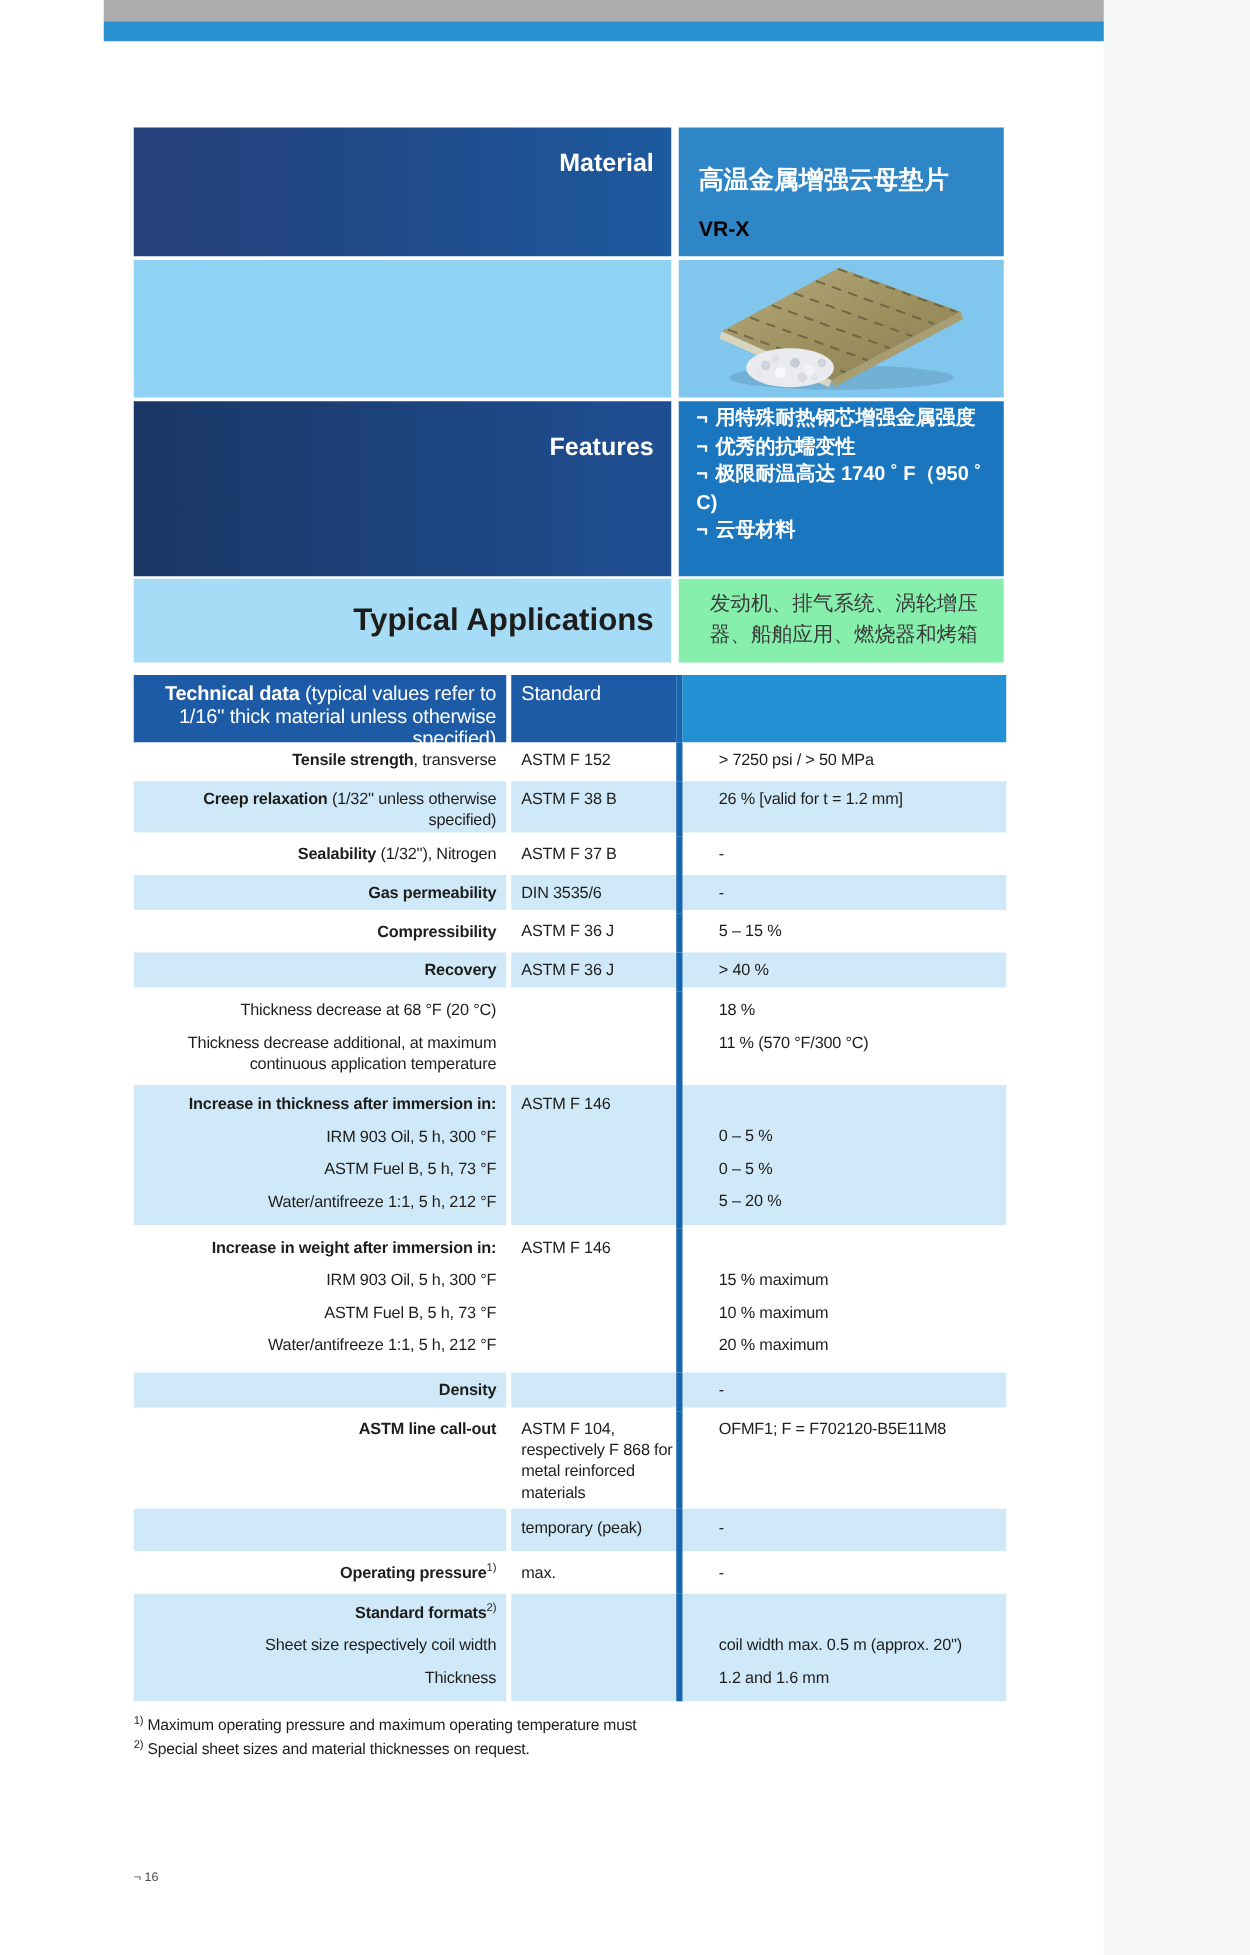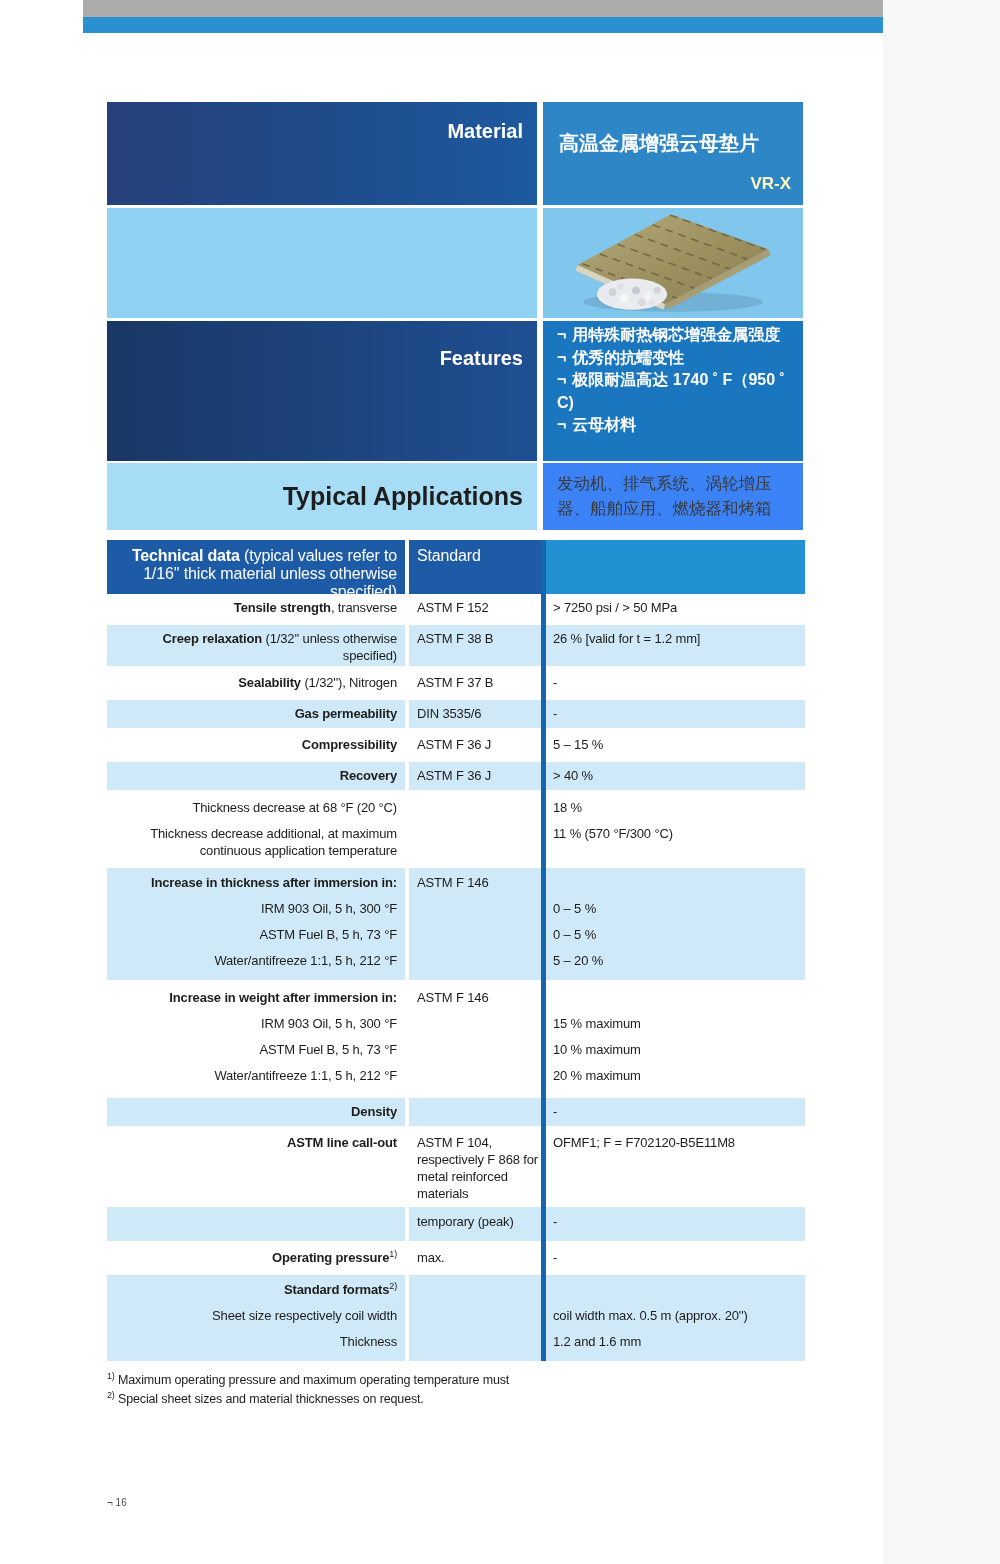--- a/index.html
+++ b/index.html
@@ -20,48 +20,48 @@
   .row-features{top:321px;height:140px;}
   .row-apps{top:463px;height:67px;}
 
   .pl-material{background:linear-gradient(90deg,#26407a 0%,#1f4c8c 55%,#1d5a9f 100%);}
   .pr-material{background:#2e86c7;padding:28px 12px 0 16px;}
   .pl-image{background:#8fd2f4;}
   .pr-image{background:#80c6ed;}
   .pl-features{background:linear-gradient(90deg,#1a3765 0%,#1f4f93 100%);}
   .pr-features{background:#1a76be;padding:3px 10px 0 14px;}
   .pl-apps{background:#a7dcf7;display:flex;align-items:center;justify-content:flex-end;padding-right:14px;}
-  .pr-apps{background:#3b82f6;padding:8px 10px 0 14px;}
+  .pr-apps{background:#86efac;padding:8px 10px 0 14px;text-align:center;}
 
   .plabel{color:#fff;font-weight:bold;font-size:20px;text-align:right;padding:18px 14px 0 0;}
   .plabel-features{padding-top:26px;}
   .plabel-dark{color:#1d1d1b;font-weight:bold;font-size:25px;}
   .mat-title{color:#fff;font-weight:bold;font-size:20px;}
-  .mat-code{color:#fef9c3;font-weight:bold;font-size:17px;margin-top:17px;text-align:right;}
+  .mat-code{color:#000000;font-weight:bold;font-size:17px;margin-top:17px;}
   .feat-item{color:#fff;font-weight:bold;font-size:16px;line-height:22.5px;}
   .feat-item .mark{margin-right:6px;}
   .apps-text{color:#3a3a3a;font-size:16.5px;line-height:25px;}
 
   
   .gasket{display:block;margin:2px auto 0 auto;}
 
   
   .twrap{position:absolute;left:107px;top:540px;width:698px;letter-spacing:-0.15px;}
   .thead{position:relative;height:54px;}
   .bgs{position:absolute;top:0;bottom:0;}
   .hb1{left:0;width:298px;background:#1d5ba6;}
   .hb2{left:302px;width:132px;background:#1d5ba6;}
   .hb3{left:439px;width:259px;background:#2191d3;}
   .thead-line{position:relative;display:flex;z-index:1;}
   .thead .c1,.thead .c2{color:#fff;padding-top:7px;}
   .c1{width:298px;box-sizing:border-box;padding-left:8px;padding-right:8px;text-align:right;}
   .cgap{width:4px;flex:none;}
   .c2{width:132px;box-sizing:border-box;padding-left:8px;}
   .cdiv{width:5px;flex:none;}
-  .c3{width:259px;box-sizing:border-box;padding-left:7px;}
+  .c3{width:259px;box-sizing:border-box;padding-left:29px;}
   .tline{position:relative;display:flex;z-index:1;min-height:24px;font-size:13px;line-height:17px;align-items:flex-start;padding-top:3px;box-sizing:border-box;}
   .tsec{position:relative;margin-bottom:3px;}
   .tsec .tlines{padding:2px 0;}
   .tsec.block .tlines{padding:3px 0 5px 0;}
   .tsec.block .tline{min-height:26px;}
   .tsec .bg1{left:0;width:298px;}
   .tsec .bg2{left:302px;width:132px;}
   .tsec .bg3{left:439px;width:259px;}
   .tsec.blue .bg1,.tsec.blue .bg2,.tsec.blue .bg3{background:#cfe9f8;}
   .tsec.white .bg1,.tsec.white .bg2,.tsec.white .bg3{background:#ffffff;}

